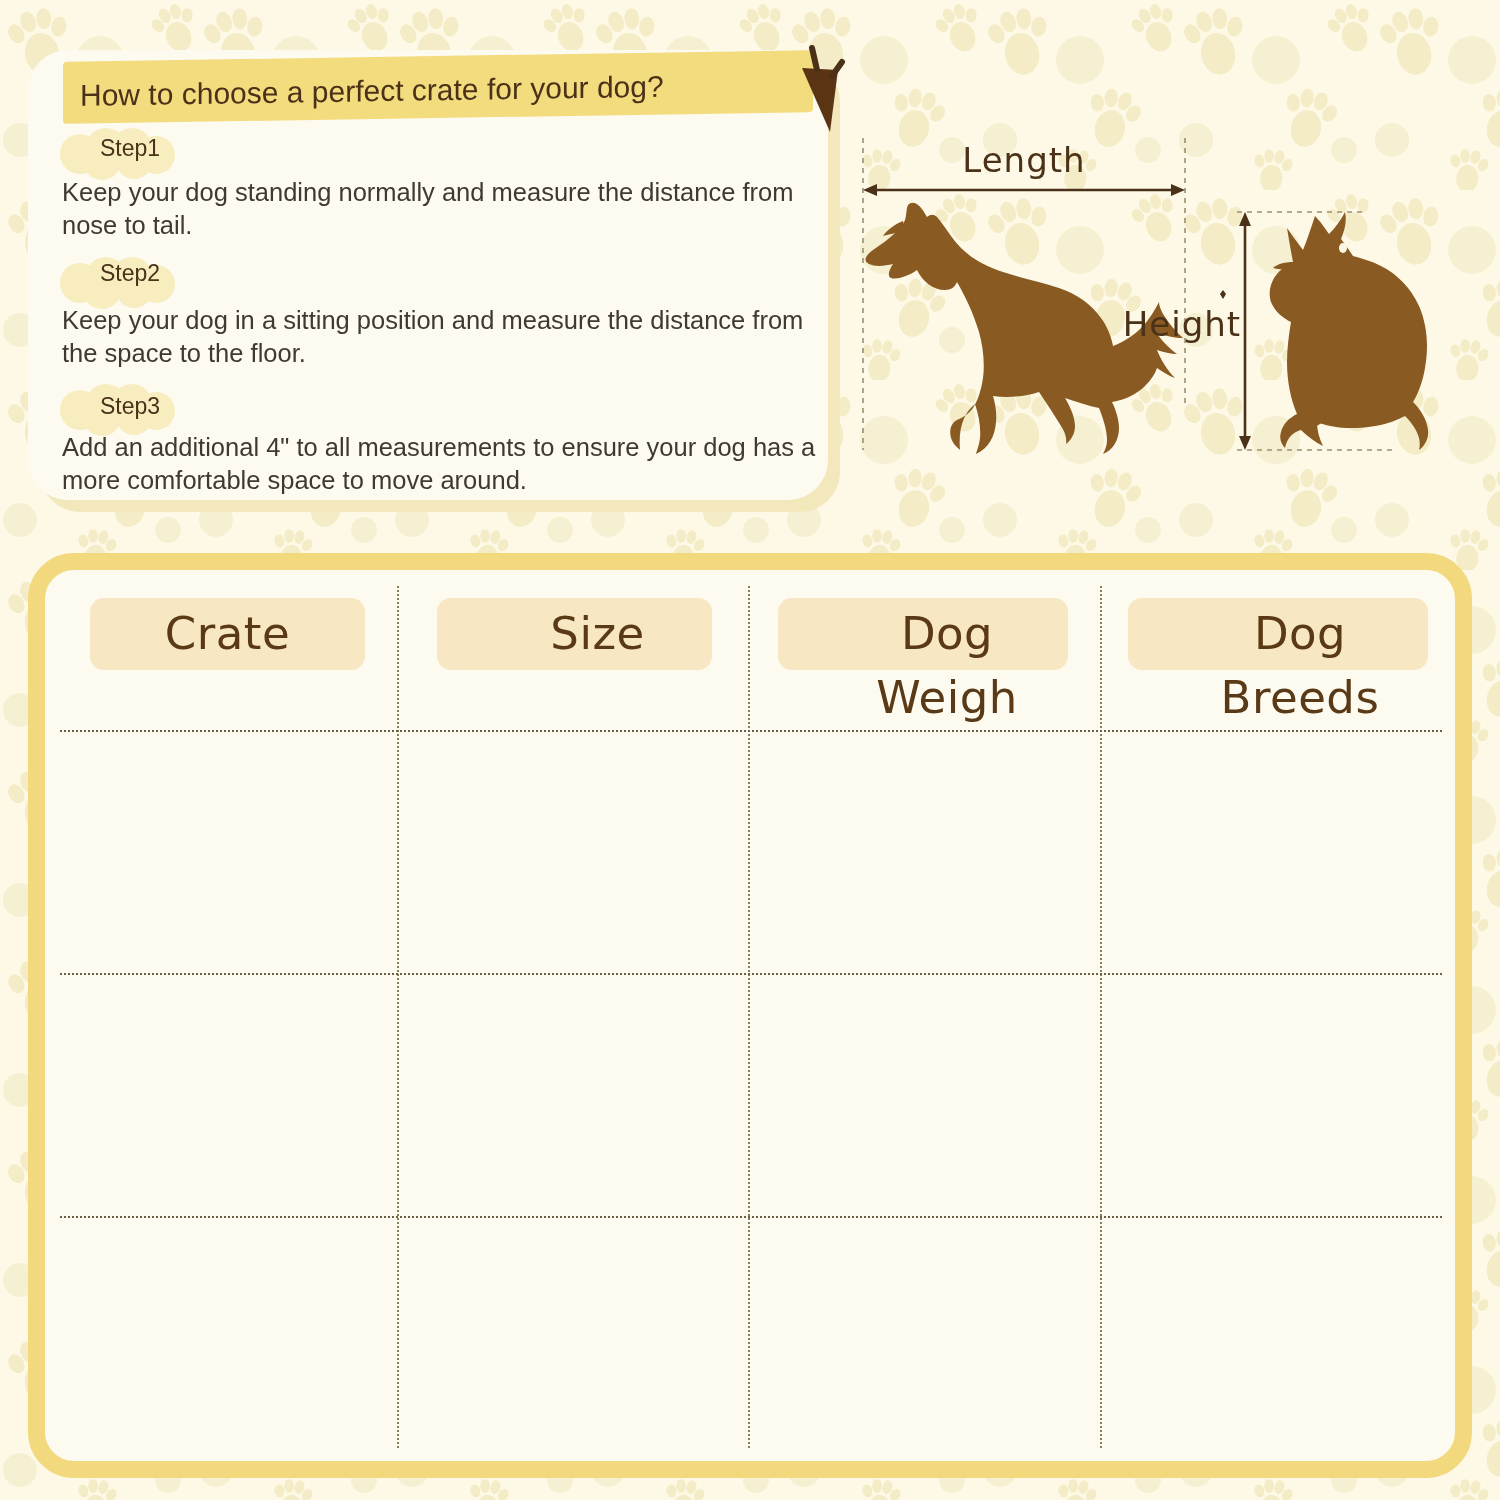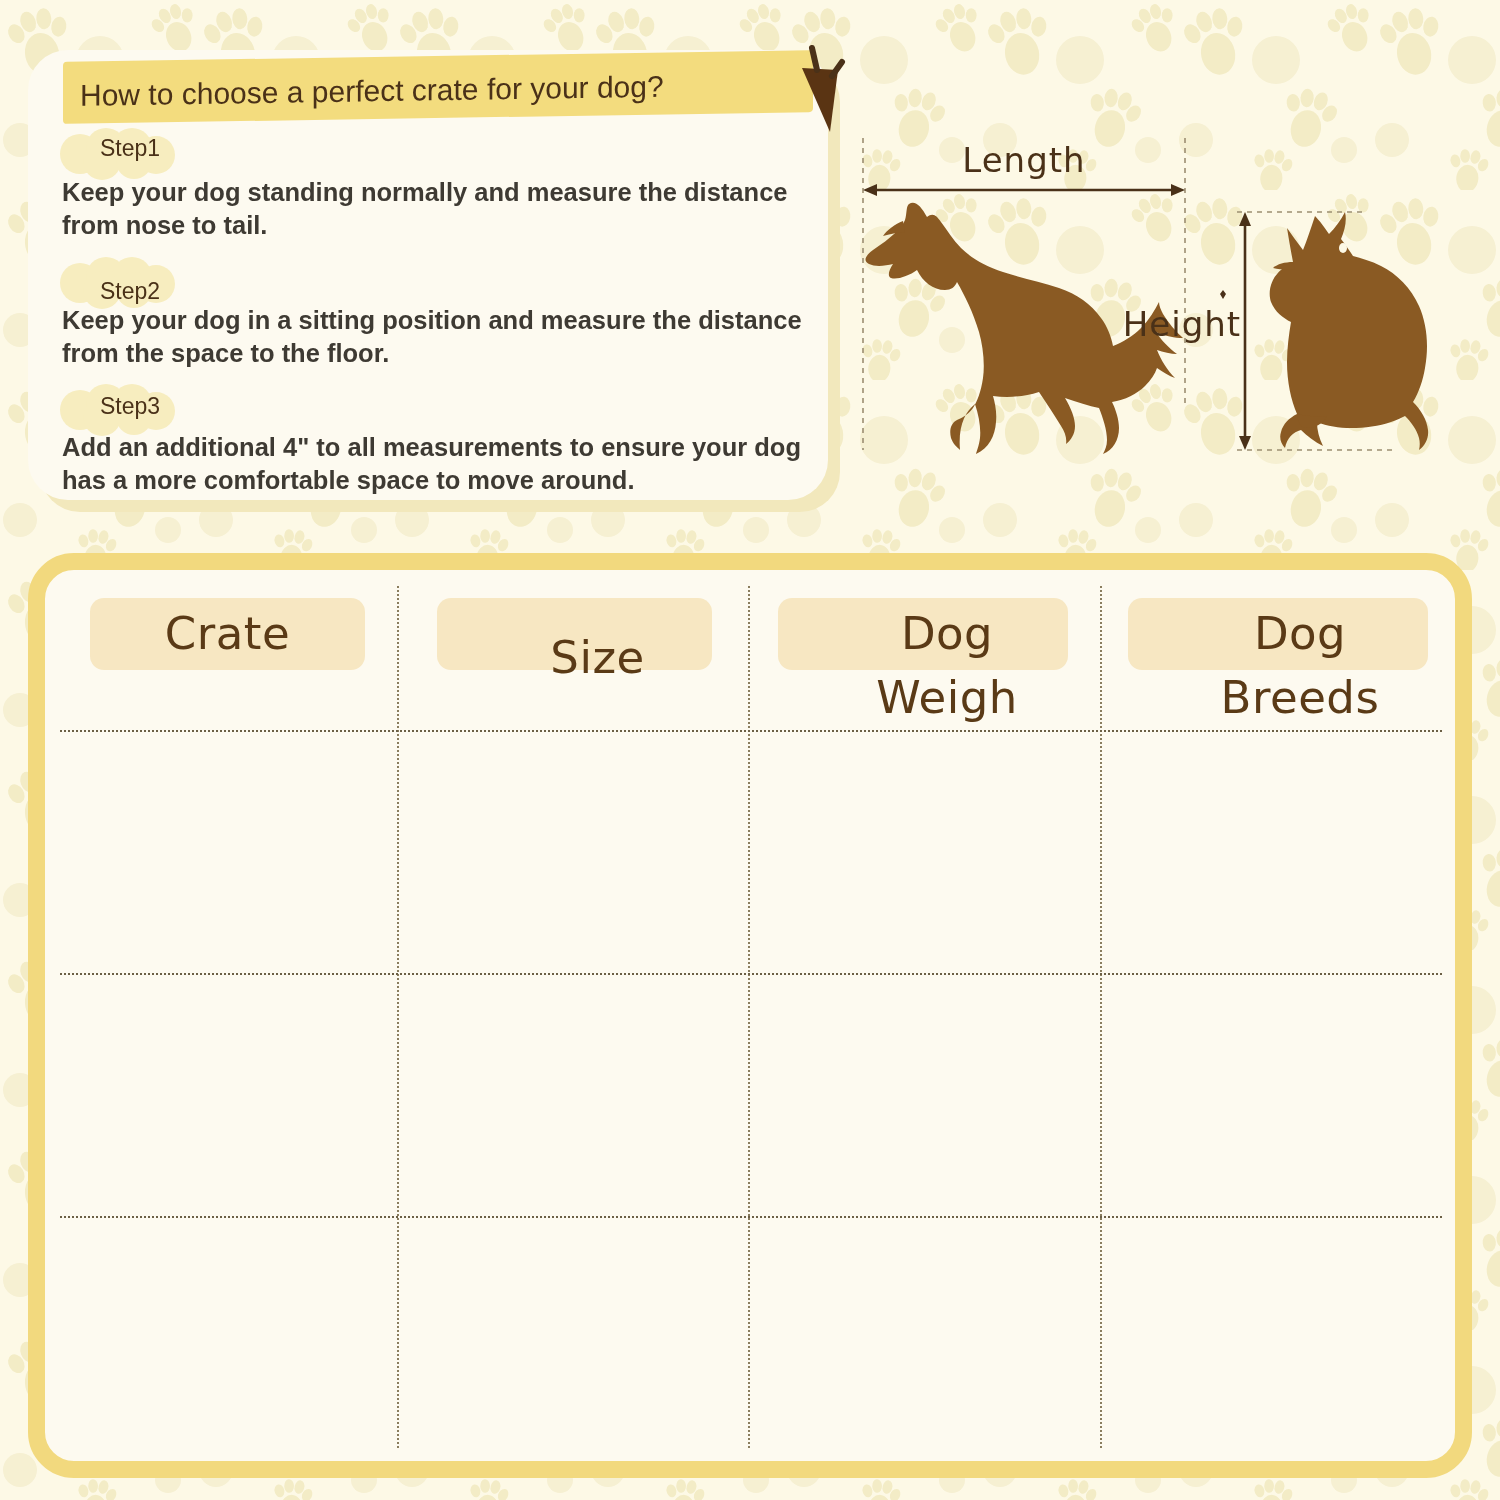--- a/index.html
+++ b/index.html
@@ -89,21 +89,20 @@
     color: #4a3118;
     margin-left: 36px;
   }
   .step-body {
     position: absolute;
     z-index: 4;
     font-size: 25.5px;
     line-height: 1.28;
     color: #3e3a33;
     width: 760px;
-    font-weight: bold;
   }
 
   
   #dog-diagram {
     position: absolute;
     left: 845px;
     top: 120px;
     z-index: 3;
   }
 
@@ -250,21 +249,21 @@
 <svg class="step-blob" style="left:54px; top:257px;" width="128" height="52" viewBox="0 0 128 52">
   <g fill="#f7edbf">
     <circle cx="26" cy="26" r="20"></circle>
       <circle cx="52" cy="20" r="20"></circle>
     <circle cx="78" cy="20" r="20"></circle>
       <circle cx="102" cy="27" r="19"></circle>
     <circle cx="48" cy="33" r="19"></circle>
       <circle cx="80" cy="33" r="18"></circle>
   </g>
 </svg>
-<div class="step-label" style="left:64px; top:278px;">Step2</div>
+<div class="step-label" style="left:64px; top:260px;">Step2</div>
 <div class="step-body" style="left:62px; top:304px; width:760px;">Keep your dog in a sitting position and measure the distance from the space to the floor.</div>
 
 <svg class="step-blob" style="left:54px; top:384px;" width="128" height="52" viewBox="0 0 128 52">
   <g fill="#f7edbf">
     <circle cx="26" cy="26" r="20"></circle>
       <circle cx="52" cy="20" r="20"></circle>
     <circle cx="78" cy="20" r="20"></circle>
       <circle cx="102" cy="27" r="19"></circle>
     <circle cx="48" cy="33" r="19"></circle>
       <circle cx="80" cy="33" r="18"></circle>
@@ -387,21 +386,21 @@
   <div class="vdiv" style="left:1040px;"></div>
 
   <div class="hdiv" style="top:152px;"></div>
   <div class="hdiv" style="top:395px;"></div>
   <div class="hdiv" style="top:638px;"></div>
 
   <div class="hdr-pill" style="left:30px; width:275px;"></div>
   <div class="hdr-text" style="left:30px; width:275px;">Crate</div>
 
   <div class="hdr-pill" style="left:377px; width:275px;"></div>
-  <div class="hdr-text" style="left:377px; width:321px;margin-top:24px;">
+  <div class="hdr-text" style="left:377px; width:321px;">
     <span>Size</span>
   </div>
 
   <div class="hdr-pill" style="left:718px; width:290px;"></div>
   <div class="hdr-text" style="left:718px; width:290px;padding-left:48px;">Dog Weigh</div>
 
   <div class="hdr-pill" style="left:1068px; width:300px;"></div>
   <div class="hdr-text" style="left:1068px; width:300px;padding-left:44px;">Dog Breeds</div>
 </div>
 

